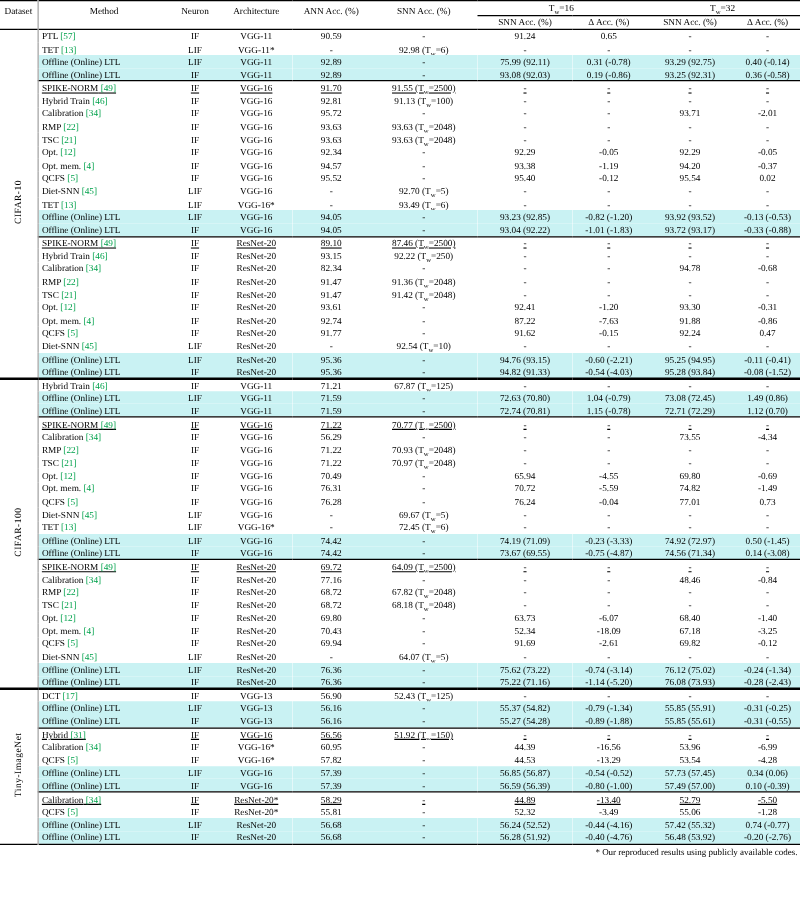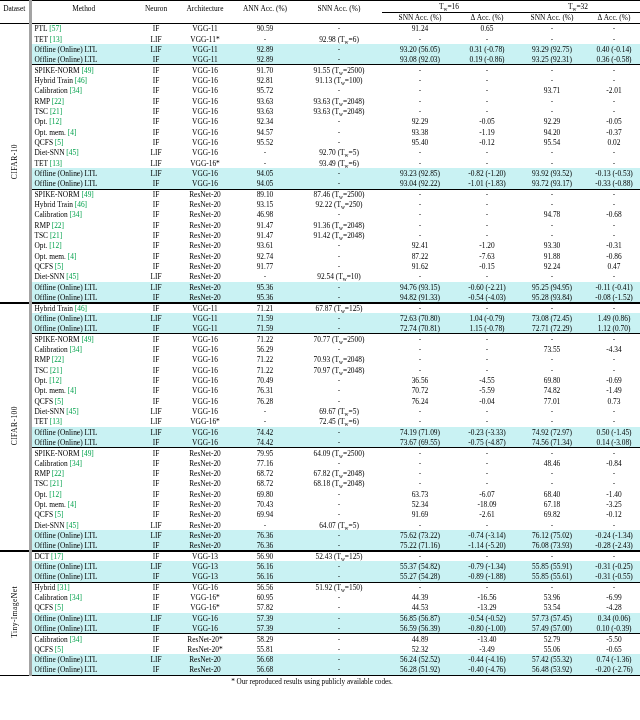--- a/index.html
+++ b/index.html
@@ -25,38 +25,38 @@
     height: 10.35px;
     text-align: center;
     vertical-align: middle;
     font-weight: normal;
     white-space: nowrap;
     overflow: hidden;
   }
   thead th { height: 11.5px; }
   thead th[rowspan] { vertical-align: top; padding-top: 2.5px; }
   th.tw { border-bottom: 0.8px solid #000; }
-  th.dataset-h, td.dataset-cell { border-right: 3px solid #a3a3a3; text-align: center; }
+  th.dataset-h, td.dataset-cell { border-right: 1px solid #a3a3a3; text-align: center; }
   td.method { text-align: left; padding-left: 3px; }
-  tr.sec-start td { border-top: 0.8px solid #000; }
+  tr.sec-start td { border-top: 0.8px solid #000; text-decoration: underline; }
   tr.group-start td { border-top: 2px solid #000; }
   tr.hl td { background: var(--hl-color, #c9f2f3); }
   .cite { color: var(--cite-color, #00a14b); }
   sub { font-size: 5.4px; line-height: 0; }
   .rot {
     writing-mode: vertical-rl;
     transform: rotate(180deg);
     display: inline-block;
     font-size: 7.6px;
     letter-spacing: 0.4px;
   }
   .footnote {
     font-size: 7.2px;
-    text-align: center;
-    padding: 2px 18px 0 2px;
+    text-align: right;
+    padding: 2px 2px 0 2px;
   }
 </style>
 </head>
 <body>
 
 <div class="page">
   <table>
     <colgroup>
       <col style="width:30px">
         <col style="width:106px">
@@ -110,21 +110,21 @@
           <td>-</td>
           <td>-</td>
           <td>-</td>
         </tr>
         <tr class="hl">
           <td class="method"><span>Offline (Online) LTL</span></td>
           <td>LIF</td>
           <td>VGG-11</td>
           <td>92.89</td>
           <td>-</td>
-          <td>93.20 (56.05)</td>
+          <td>75.99 (92.11)</td>
           <td>0.31 (-0.78)</td>
           <td>93.29 (92.75)</td>
           <td>0.40 (-0.14)</td>
         </tr>
         <tr class="hl">
           <td class="method"><span>Offline (Online) LTL</span></td>
           <td>IF</td>
           <td>VGG-11</td>
           <td>92.89</td>
           <td>-</td>
@@ -284,21 +284,21 @@
           <td>92.22 (T<sub>w</sub>=250)</td>
           <td>-</td>
           <td>-</td>
           <td>-</td>
           <td>-</td>
         </tr>
         <tr>
           <td class="method"><span>Calibration</span><span class="cite"> [34]</span></td>
           <td>IF</td>
           <td>ResNet-20</td>
-          <td>46.98</td>
+          <td>82.34</td>
           <td>-</td>
           <td>-</td>
           <td>-</td>
           <td>94.78</td>
           <td>-0.68</td>
         </tr>
         <tr>
           <td class="method"><span>RMP</span><span class="cite"> [22]</span></td>
           <td>IF</td>
           <td>ResNet-20</td>
@@ -463,21 +463,21 @@
           <td>-</td>
           <td>-</td>
           <td>-</td>
         </tr>
         <tr>
           <td class="method"><span>Opt.</span><span class="cite"> [12]</span></td>
           <td>IF</td>
           <td>VGG-16</td>
           <td>70.49</td>
           <td>-</td>
-          <td>36.56</td>
+          <td>65.94</td>
           <td>-4.55</td>
           <td>69.80</td>
           <td>-0.69</td>
         </tr>
         <tr>
           <td class="method"><span>Opt. mem.</span><span class="cite"> [4]</span></td>
           <td>IF</td>
           <td>VGG-16</td>
           <td>76.31</td>
           <td>-</td>
@@ -538,21 +538,21 @@
           <td>-</td>
           <td>73.67 (69.55)</td>
           <td>-0.75 (-4.87)</td>
           <td>74.56 (71.34)</td>
           <td>0.14 (-3.08)</td>
         </tr>
         <tr class="sec-start">
           <td class="method"><span>SPIKE-NORM</span><span class="cite"> [49]</span></td>
           <td>IF</td>
           <td>ResNet-20</td>
-          <td>79.95</td>
+          <td>69.72</td>
           <td>64.09 (T<sub>w</sub>=2500)</td>
           <td>-</td>
           <td>-</td>
           <td>-</td>
           <td>-</td>
         </tr>
         <tr>
           <td class="method"><span>Calibration</span><span class="cite"> [34]</span></td>
           <td>IF</td>
           <td>ResNet-20</td>
@@ -753,32 +753,32 @@
         </tr>
         <tr>
           <td class="method"><span>QCFS</span><span class="cite"> [5]</span></td>
           <td>IF</td>
           <td>ResNet-20*</td>
           <td>55.81</td>
           <td>-</td>
           <td>52.32</td>
           <td>-3.49</td>
           <td>55.06</td>
-          <td>-0.65</td>
+          <td>-1.28</td>
         </tr>
         <tr class="hl">
           <td class="method"><span>Offline (Online) LTL</span></td>
           <td>LIF</td>
           <td>ResNet-20</td>
           <td>56.68</td>
           <td>-</td>
           <td>56.24 (52.52)</td>
           <td>-0.44 (-4.16)</td>
           <td>57.42 (55.32)</td>
-          <td>0.74 (-1.36)</td>
+          <td>0.74 (-0.77)</td>
         </tr>
         <tr class="hl">
           <td class="method"><span>Offline (Online) LTL</span></td>
           <td>IF</td>
           <td>ResNet-20</td>
           <td>56.68</td>
           <td>-</td>
           <td>56.28 (51.92)</td>
           <td>-0.40 (-4.76)</td>
           <td>56.48 (53.92)</td>

